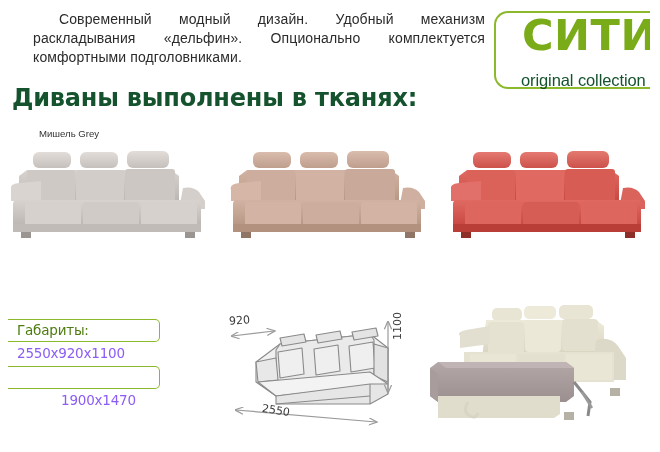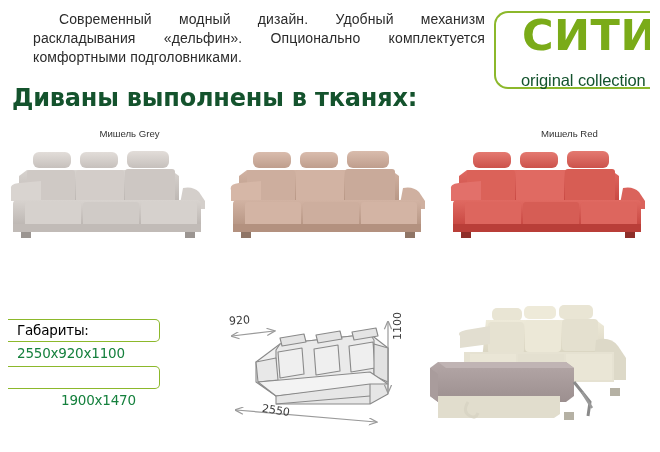--- a/index.html
+++ b/index.html
@@ -47,41 +47,41 @@
   }
 
   
   .fabric-row { position: absolute; left: 0; top: 128px; width: 660px; height: 125px; }
   .fabric-col { position: absolute; top: 0; width: 220px; height: 125px; }
   .fabric-col.c0 { left: 0px; }
   .fabric-col.c1 { left: 220px; }
   .fabric-col.c2 { left: 440px; }
   .fabric-label {
     position: absolute; top: 0; left: 0; width: 100%;
-    text-align: center; font-size: 9.6px; color: #333; padding-left: 39px;
+    text-align: left; font-size: 9.6px; color: #333; padding-left: 39px;
   }
   .sofa-wrap { position: absolute; top: 14px; left: 50%; transform: translateX(-50%); }
 
   
   .spec-box {
     position: absolute; left: 8px; height: 23px; width: 152px;
     border: 1.6px solid #8cb82b; border-left: none;
     border-radius: 0 5px 5px 0;
     background: #fff;
   }
   .spec-box.b1 { top: 319px; }
   .spec-box.b2 { top: 366px; }
   .spec-label {
-    position: absolute; left: 17px; font-size: 13.5px; color: #000000;
+    position: absolute; left: 17px; font-size: 13.5px; color: #4d7c0f;
     font-family: "DejaVu Sans", sans-serif; letter-spacing: -.2px;
   }
   .spec-label.l1 { top: 322px; }
   .spec-label.l2 { top: 369px; }
   .spec-value {
-    position: absolute; left: 17px; font-size: 13.5px; color: #15803d;
+    position: absolute; left: 17px; font-size: 13.5px; color: #8b5cf6;
     font-family: "DejaVu Sans", sans-serif; letter-spacing: -.2px;
   }
   .spec-value.v1 { top: 345px; }
   .spec-value.v2 { top: 392px; margin-left: 44px; }
 
   .diagram { position: absolute; left: 218px; top: 310px; }
   .dimtext {
     position: absolute; font-size: 11px; color: #3a3a3a;
     font-family: "DejaVu Sans", sans-serif;
   }
@@ -173,21 +173,20 @@
           <rect x="78" y="60" width="56" height="26" rx="3" fill="#cdae9e"></rect>
           <rect x="136" y="60" width="56" height="26" rx="3" fill="#d3b4a4"></rect>
           <rect x="8" y="82" width="188" height="8" fill="#b3917f"></rect>
           <rect x="16" y="90" width="10" height="6" fill="#8f7566"></rect>
           <rect x="180" y="90" width="10" height="6" fill="#8f7566"></rect>
         </svg>
       </div>
     </div>
 
     <div class="fabric-col c2">
-      <div class="fabric-label">Мишель Red</div>
       <div class="sofa-wrap">
         <svg width="210" height="105" viewBox="0 0 210 105">
           <defs>
             <linearGradient id="gC" x1="0" y1="0" x2="0" y2="1">
               <stop offset="0%" stop-color="#e06a62"></stop>
                 <stop offset="100%" stop-color="#c6453f"></stop>
             </linearGradient>
             <linearGradient id="gCl" x1="0" y1="0" x2="0" y2="1">
               <stop offset="0%" stop-color="#e47a71"></stop>
                 <stop offset="100%" stop-color="#cc524b"></stop>

